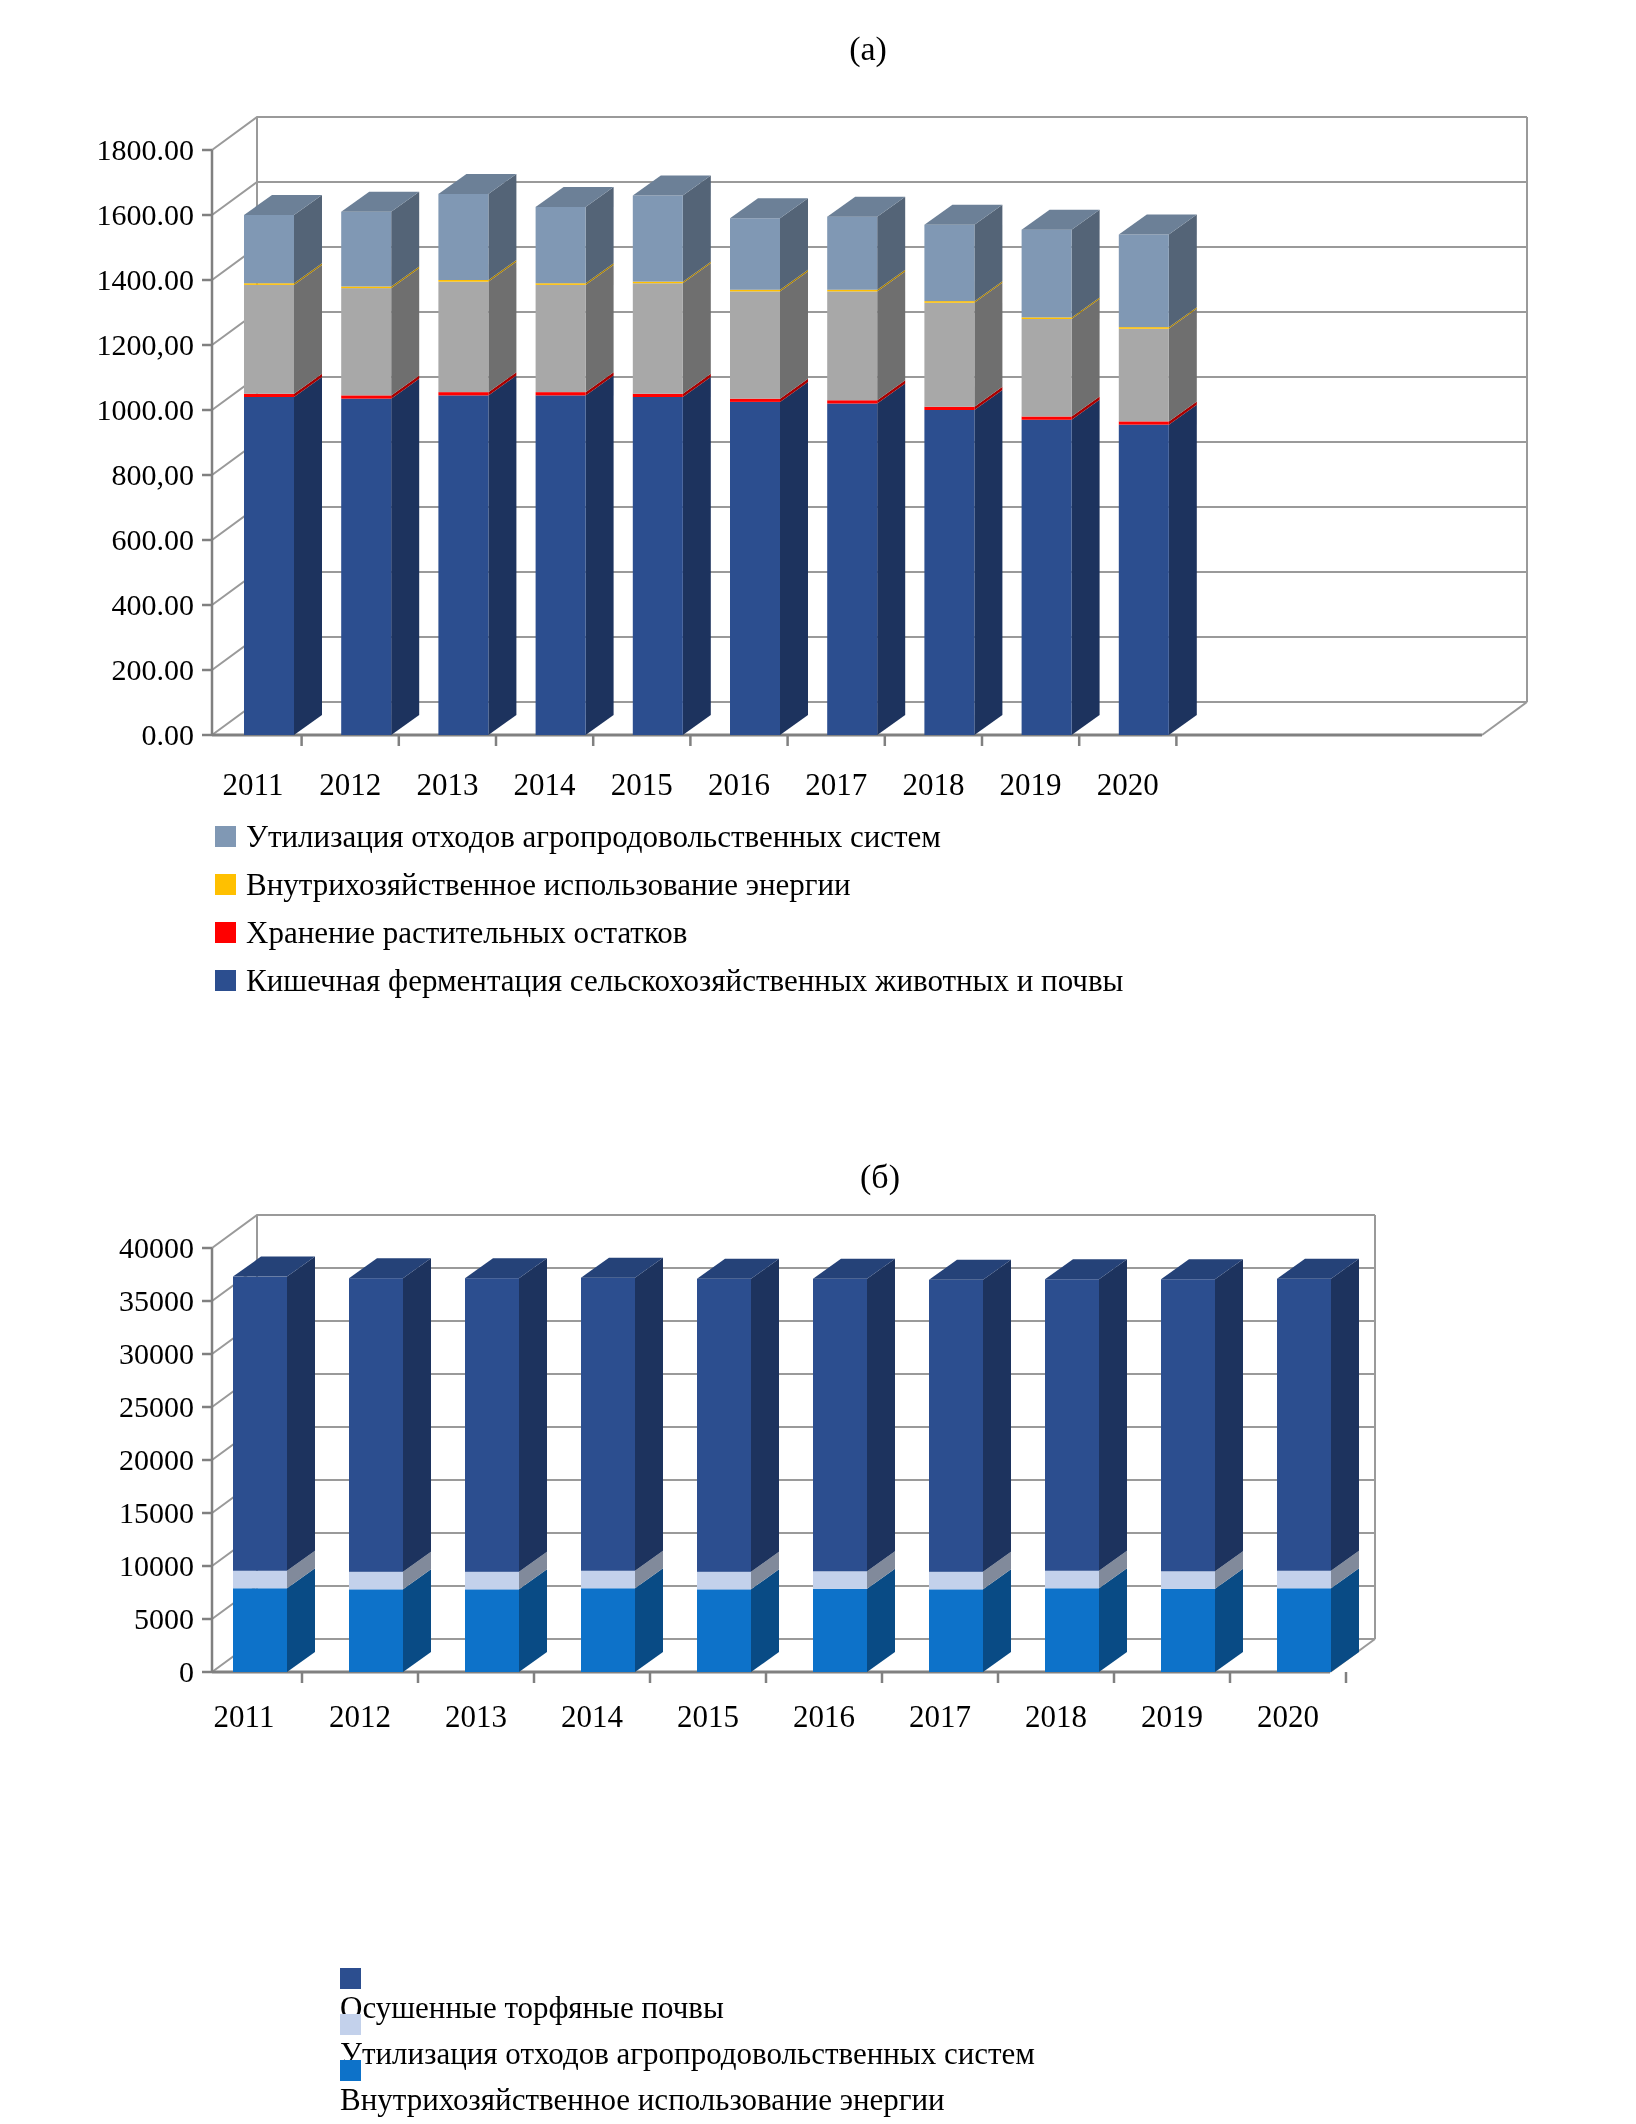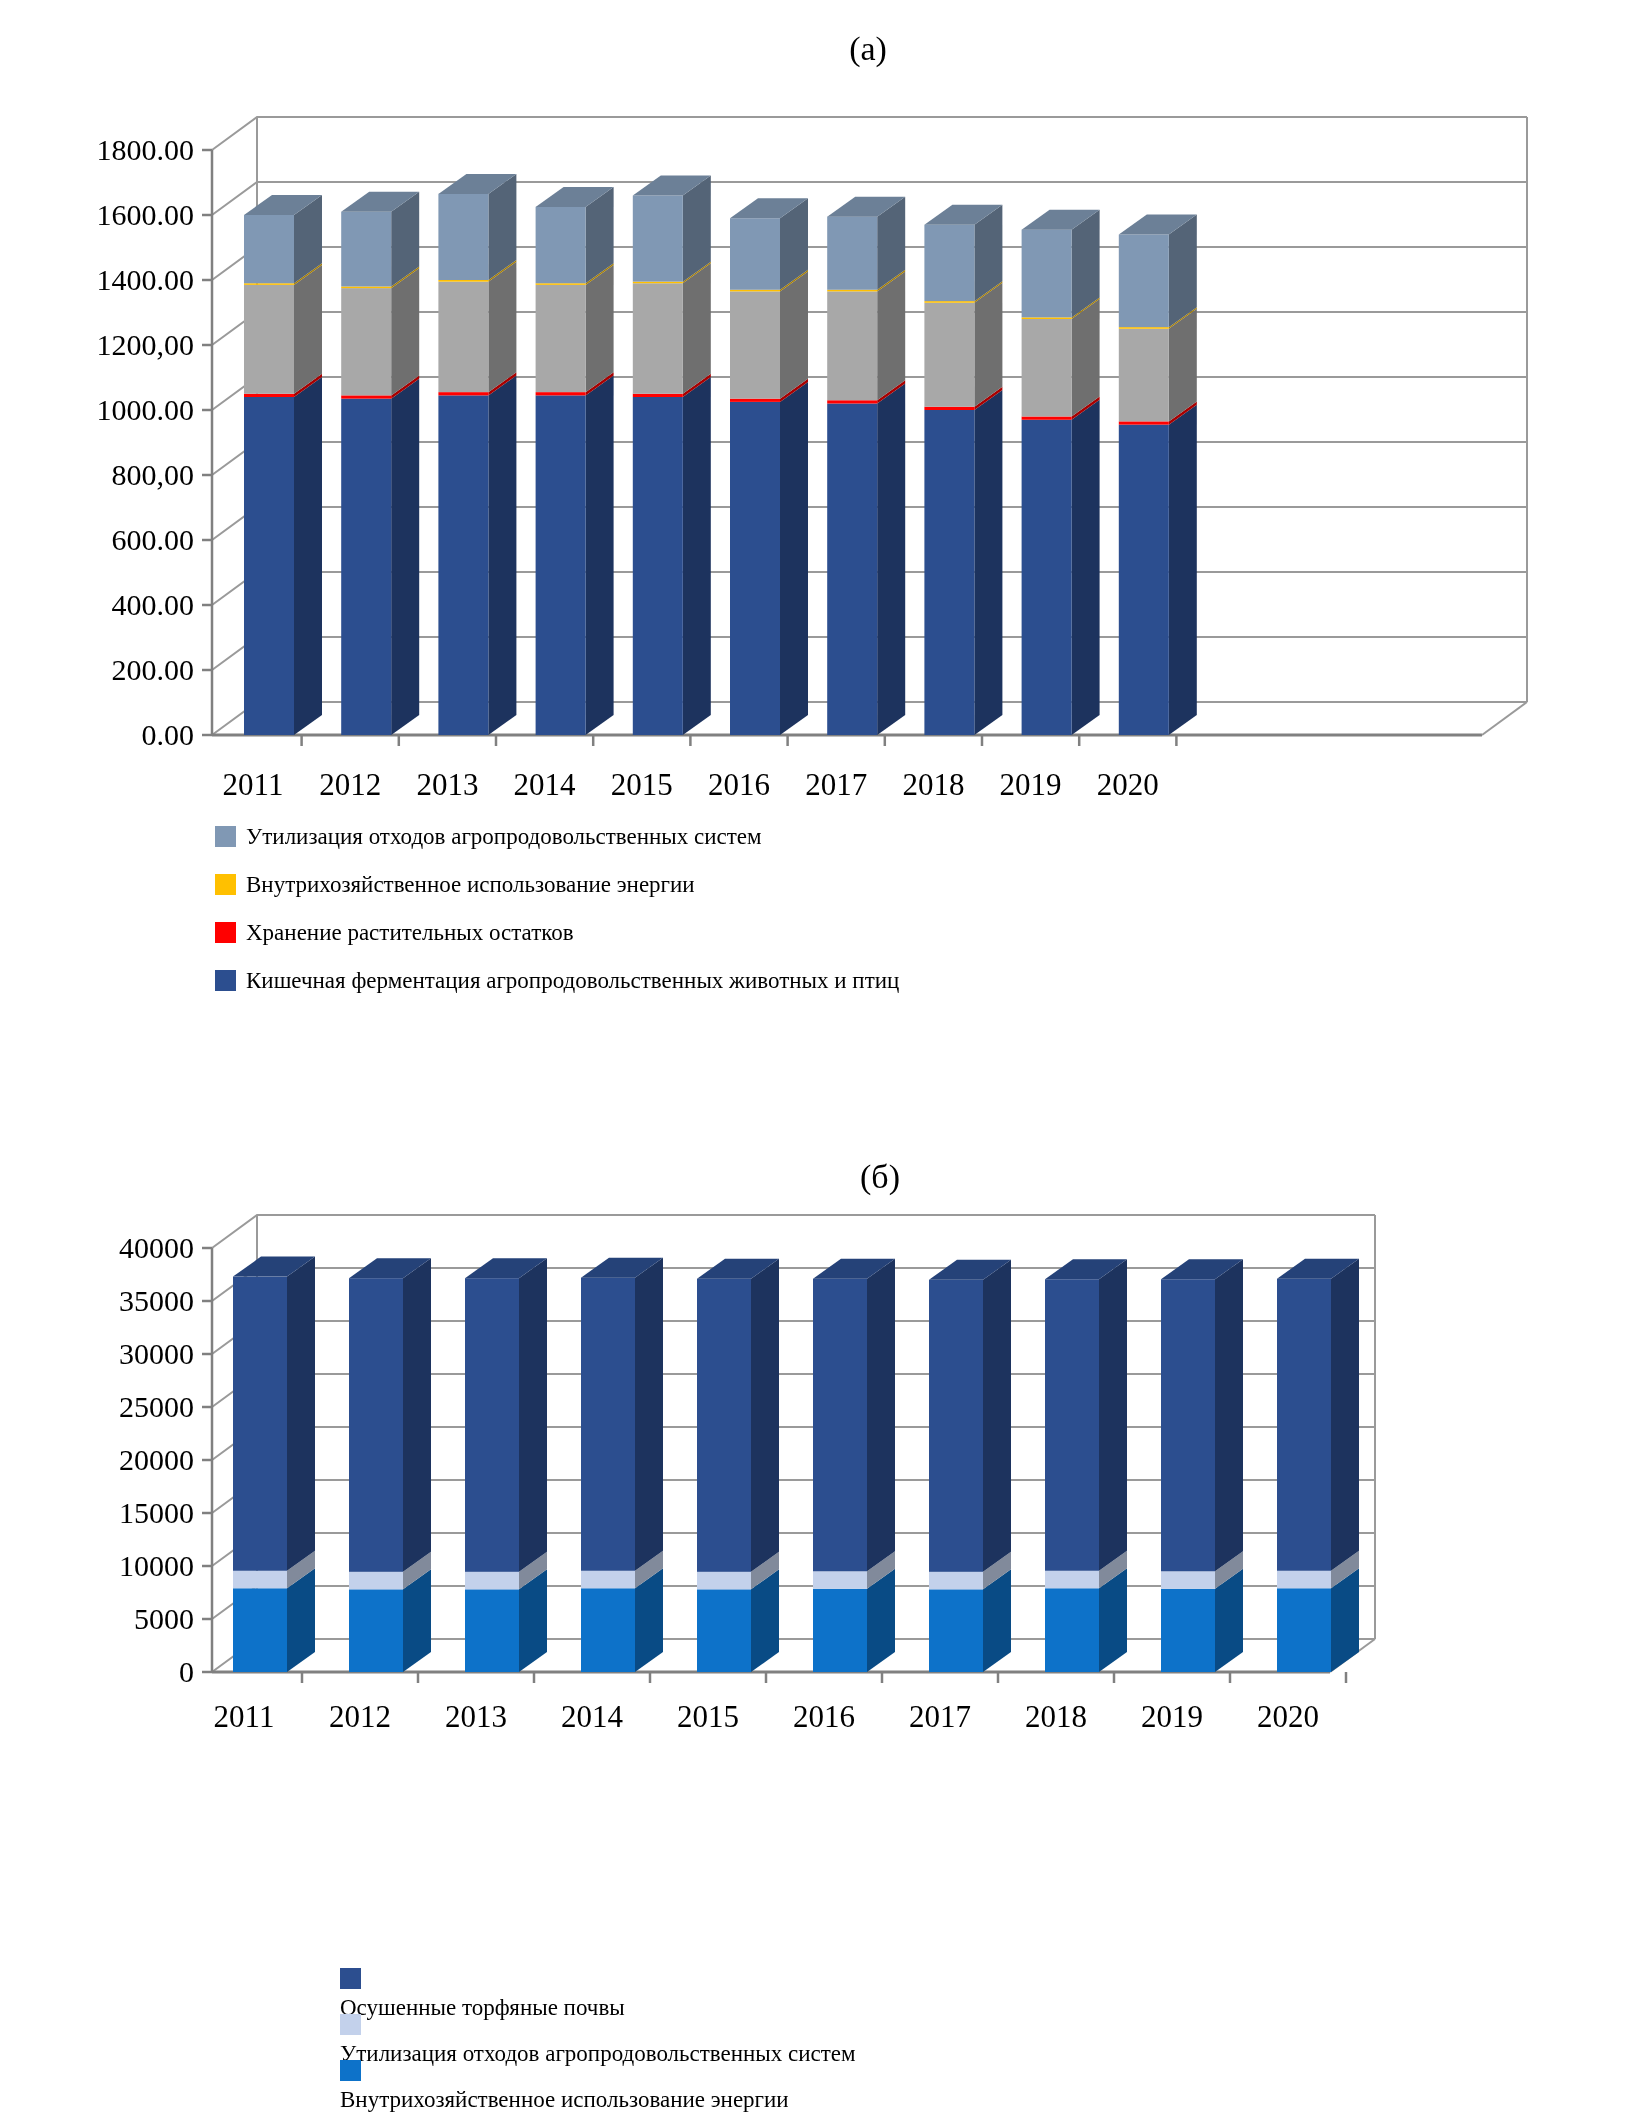--- a/index.html
+++ b/index.html
@@ -9,21 +9,21 @@
   .chart-title{position:absolute;transform:translateX(-50%);font-size:34px;color:#000;
                font-family:"Liberation Serif", serif;}
   .title-a{left:868px;top:30px;}
   .title-b{left:880px;top:1158px;}
   .legend{position:absolute;display:flex;flex-direction:column;}
   .legend-a{left:215px;top:818px;}
   .legend-b{left:340px;top:1960px;}
   .legend-row{display:flex;align-items:flex-start;height:48px;}
   .legend-b .legend-row{height:46px;flex-direction:column;}
   .legend-swatch{width:21px;height:21px;margin-top:8px;margin-right:10px;flex:0 0 auto;}
-  .legend-label{font-size:23px;line-height:38px;white-space:nowrap;}
+  .legend-label{font-size:31px;line-height:38px;white-space:nowrap;}
 </style>
 </head>
 <body>
 
 <div class="page">
 
   <div class="chart-title title-a">(a)</div>
 
   <div class="chart-title title-b">(б)</div>
 
@@ -325,21 +325,21 @@
       <div class="legend-row">
         <span class="legend-swatch" style="background: rgb(255, 192, 0);"></span>
         <span class="legend-label">Внутрихозяйственное использование энергии</span>
       </div>
       <div class="legend-row">
         <span class="legend-swatch" style="background: rgb(255, 0, 0);"></span>
         <span class="legend-label">Хранение растительных остатков</span>
       </div>
       <div class="legend-row">
         <span class="legend-swatch" style="background: rgb(44, 78, 143);"></span>
-        <span class="legend-label">Кишечная ферментация агропродовольственных животных и птиц</span>
+        <span class="legend-label">Кишечная ферментация сельскохозяйственных животных и почвы</span>
       </div>
     </div>
 
   <div id="legend-b" class="legend legend-b">
       <div class="legend-row">
         <span class="legend-swatch" style="background: rgb(44, 78, 143);"></span>
         <span class="legend-label">Осушенные торфяные почвы</span>
       </div>
       <div class="legend-row">
         <span class="legend-swatch" style="background: rgb(195, 209, 235);"></span>

